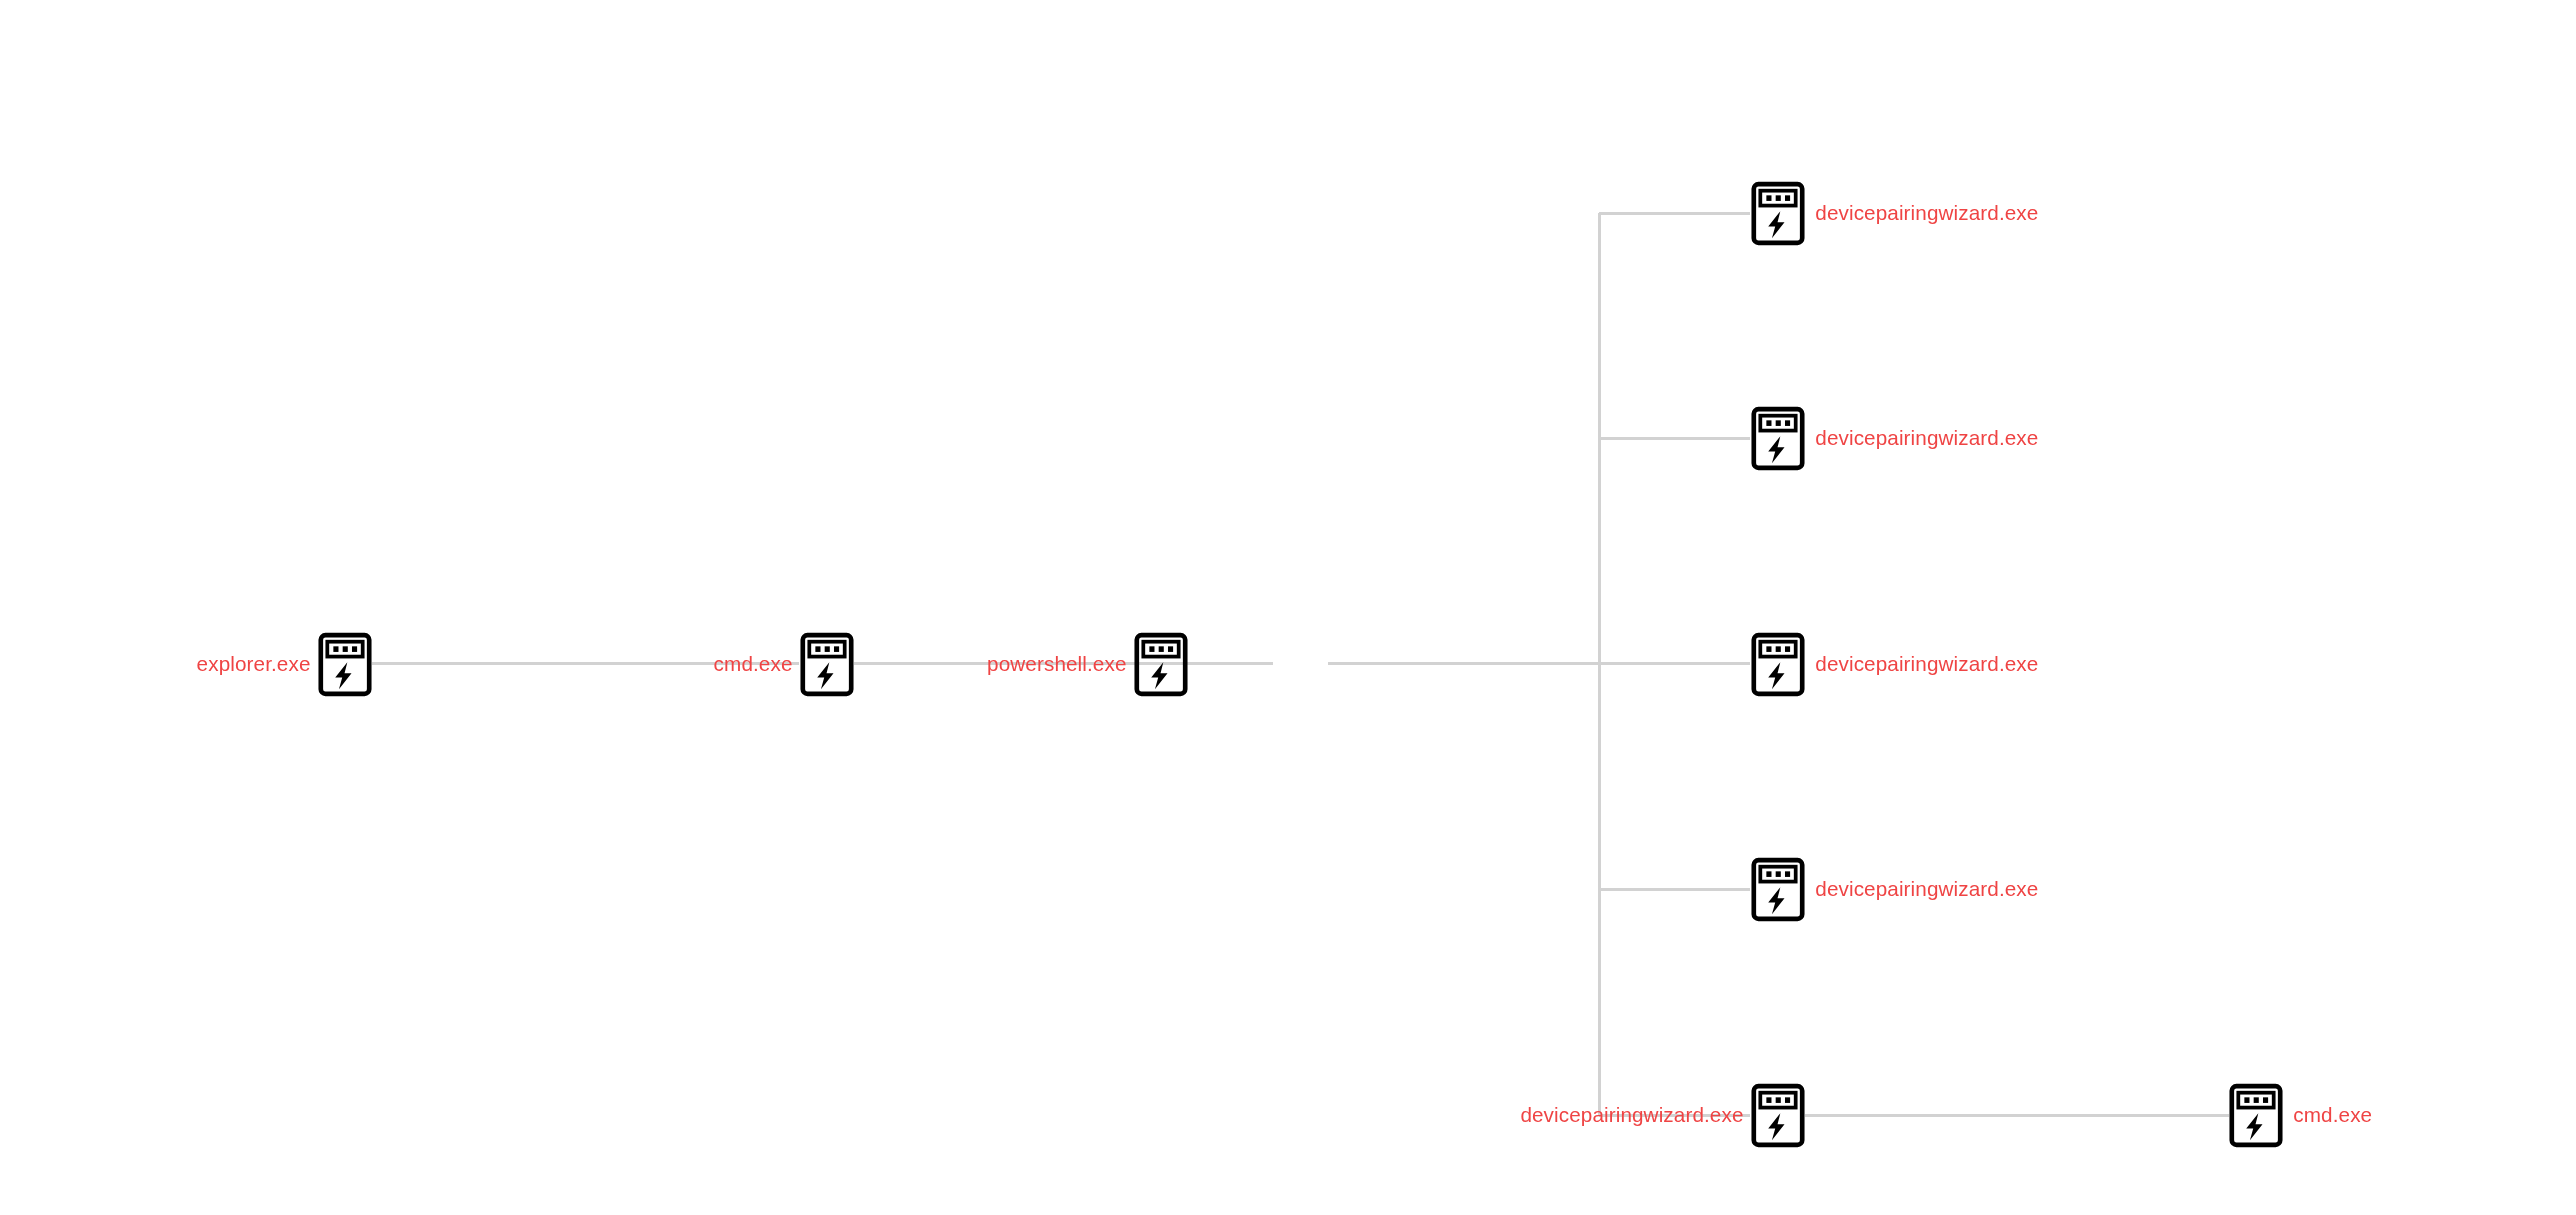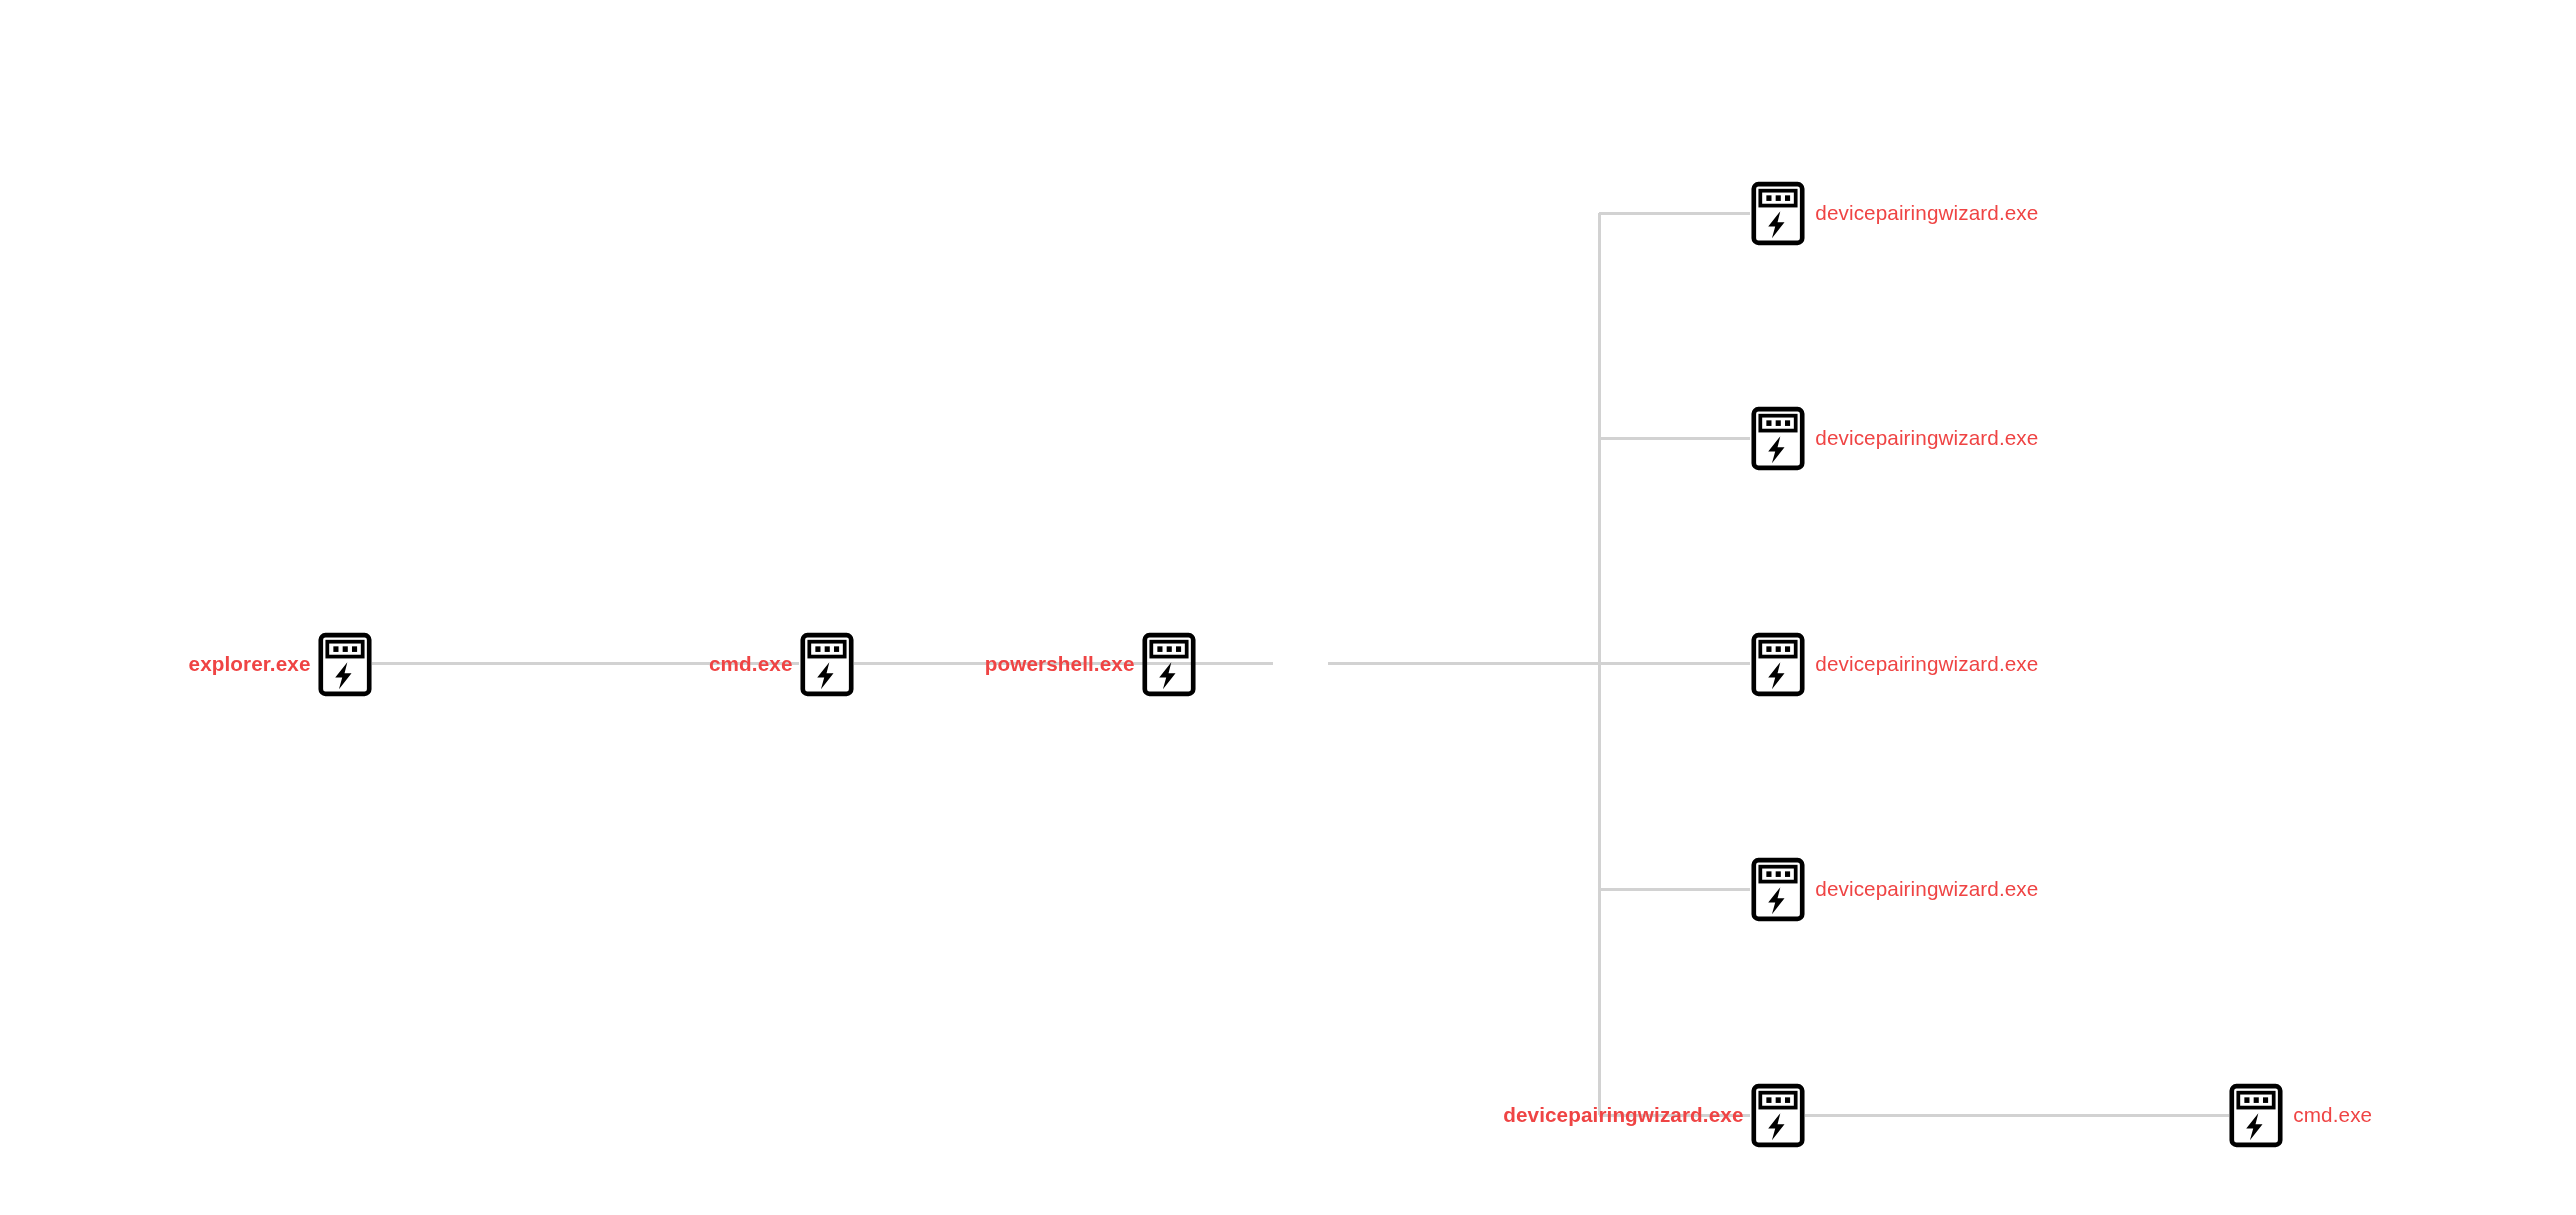--- a/index.html
+++ b/index.html
@@ -36,21 +36,20 @@
     flex-direction: row;
   }
   .node-label {
     font-size: 20.7px;
     color: #ef4444;
     letter-spacing: 0.1px;
     line-height: 1;
   }
   .node.label-left .node-label {
     margin-right: 7.5px;
-    font-weight: bold;
   }
   .node.label-right .node-label {
     margin-left: 10.3px;
   }
   .node-icon {
     width: 54px;
     height: 65px;
     flex: 0 0 auto;
     display: block;
   }
@@ -96,21 +95,21 @@
         <span class="node-label">cmd.exe</span>
         <svg class="node-icon" viewBox="0 0 58 69">
           <rect x="3" y="3" width="52" height="63" rx="5" ry="5" fill="none" stroke="#000000" stroke-width="5"></rect>
           <rect x="10" y="10" width="38" height="16" fill="none" stroke="#000000" stroke-width="4"></rect>
           <rect x="16.5" y="15" width="5.5" height="6" fill="#000000"></rect>
           <rect x="26.5" y="15" width="5.5" height="6" fill="#000000"></rect>
           <rect x="36.5" y="15" width="5.5" height="6" fill="#000000"></rect>
           <path d="M31.5 32 L18.5 48.5 L26 48.5 L22.5 61 L36 44 L28.5 44 Z" fill="#000000"></path>
         </svg>
       </div>
-      <div class="node label-left" style="top: 632px; height: 65px; left: 16px; width: 1180px; justify-content: flex-end; text-align: center;">
+      <div class="node label-left" style="top: 632px; height: 65px; left: 8px; width: 1180px; justify-content: flex-end; text-align: center;">
         <span class="node-label">powershell.exe</span>
         <svg class="node-icon" viewBox="0 0 58 69">
           <rect x="3" y="3" width="52" height="63" rx="5" ry="5" fill="none" stroke="#000000" stroke-width="5"></rect>
           <rect x="10" y="10" width="38" height="16" fill="none" stroke="#000000" stroke-width="4"></rect>
           <rect x="16.5" y="15" width="5.5" height="6" fill="#000000"></rect>
           <rect x="26.5" y="15" width="5.5" height="6" fill="#000000"></rect>
           <rect x="36.5" y="15" width="5.5" height="6" fill="#000000"></rect>
           <path d="M31.5 32 L18.5 48.5 L26 48.5 L22.5 61 L36 44 L28.5 44 Z" fill="#000000"></path>
         </svg>
       </div>

